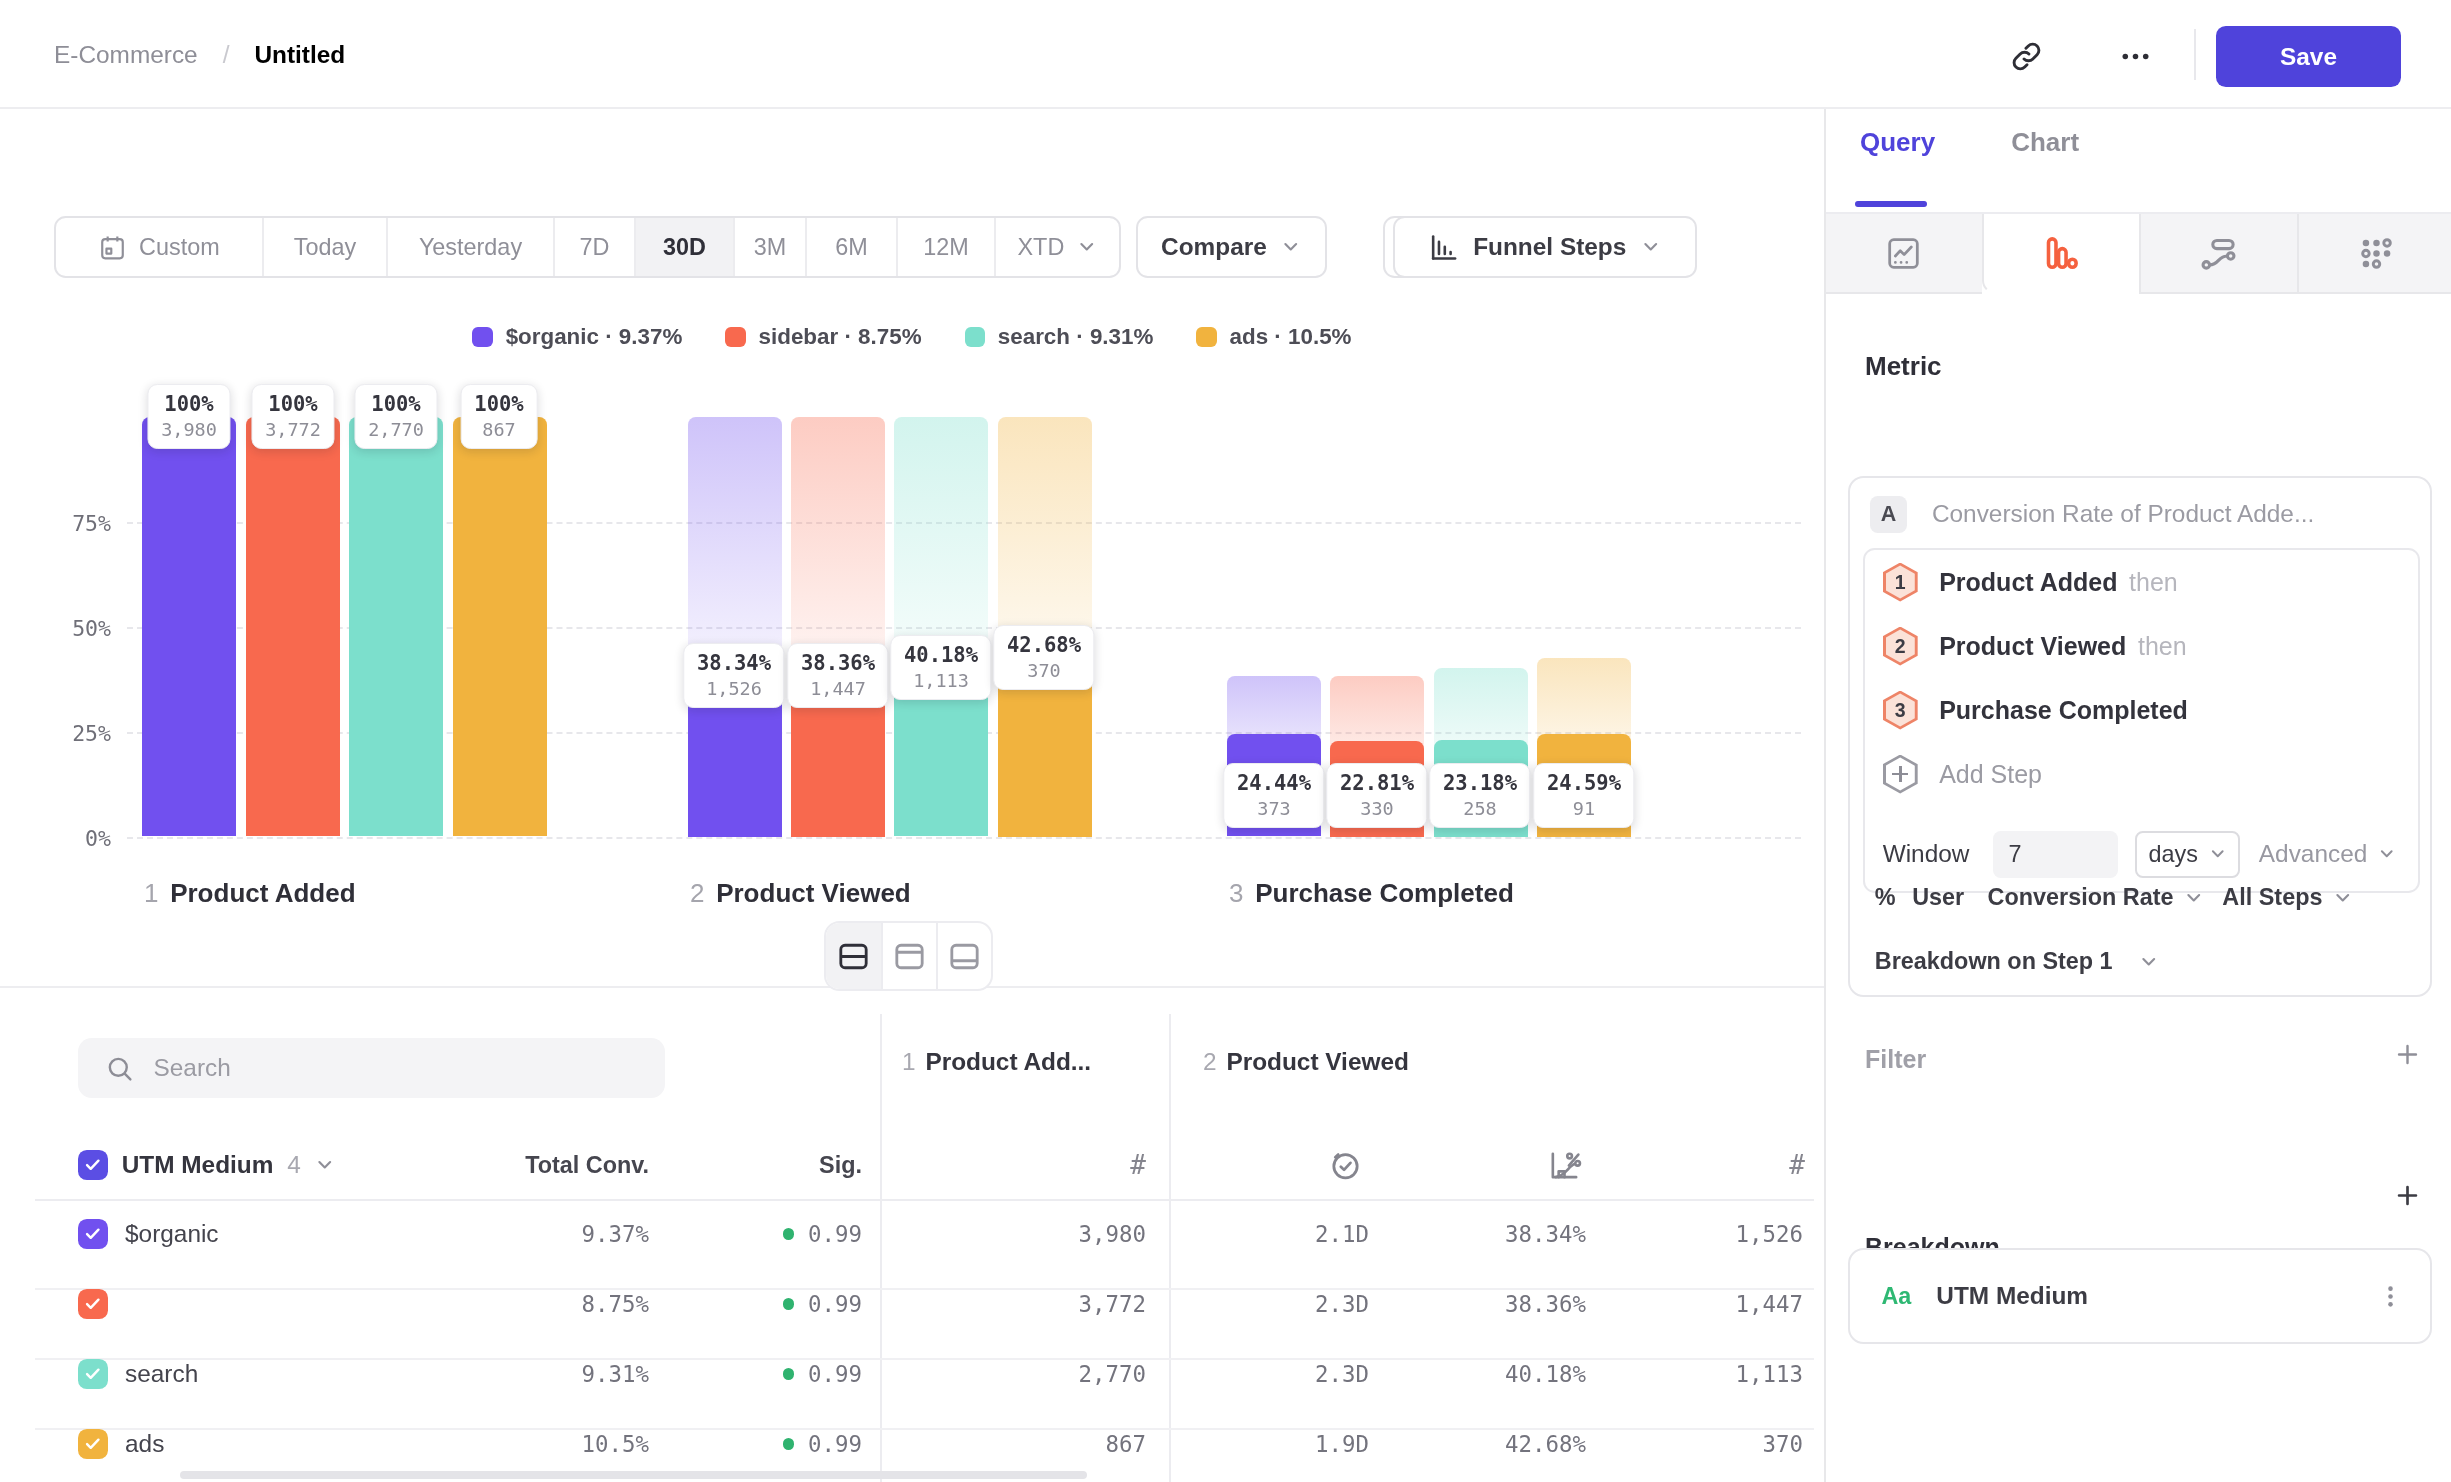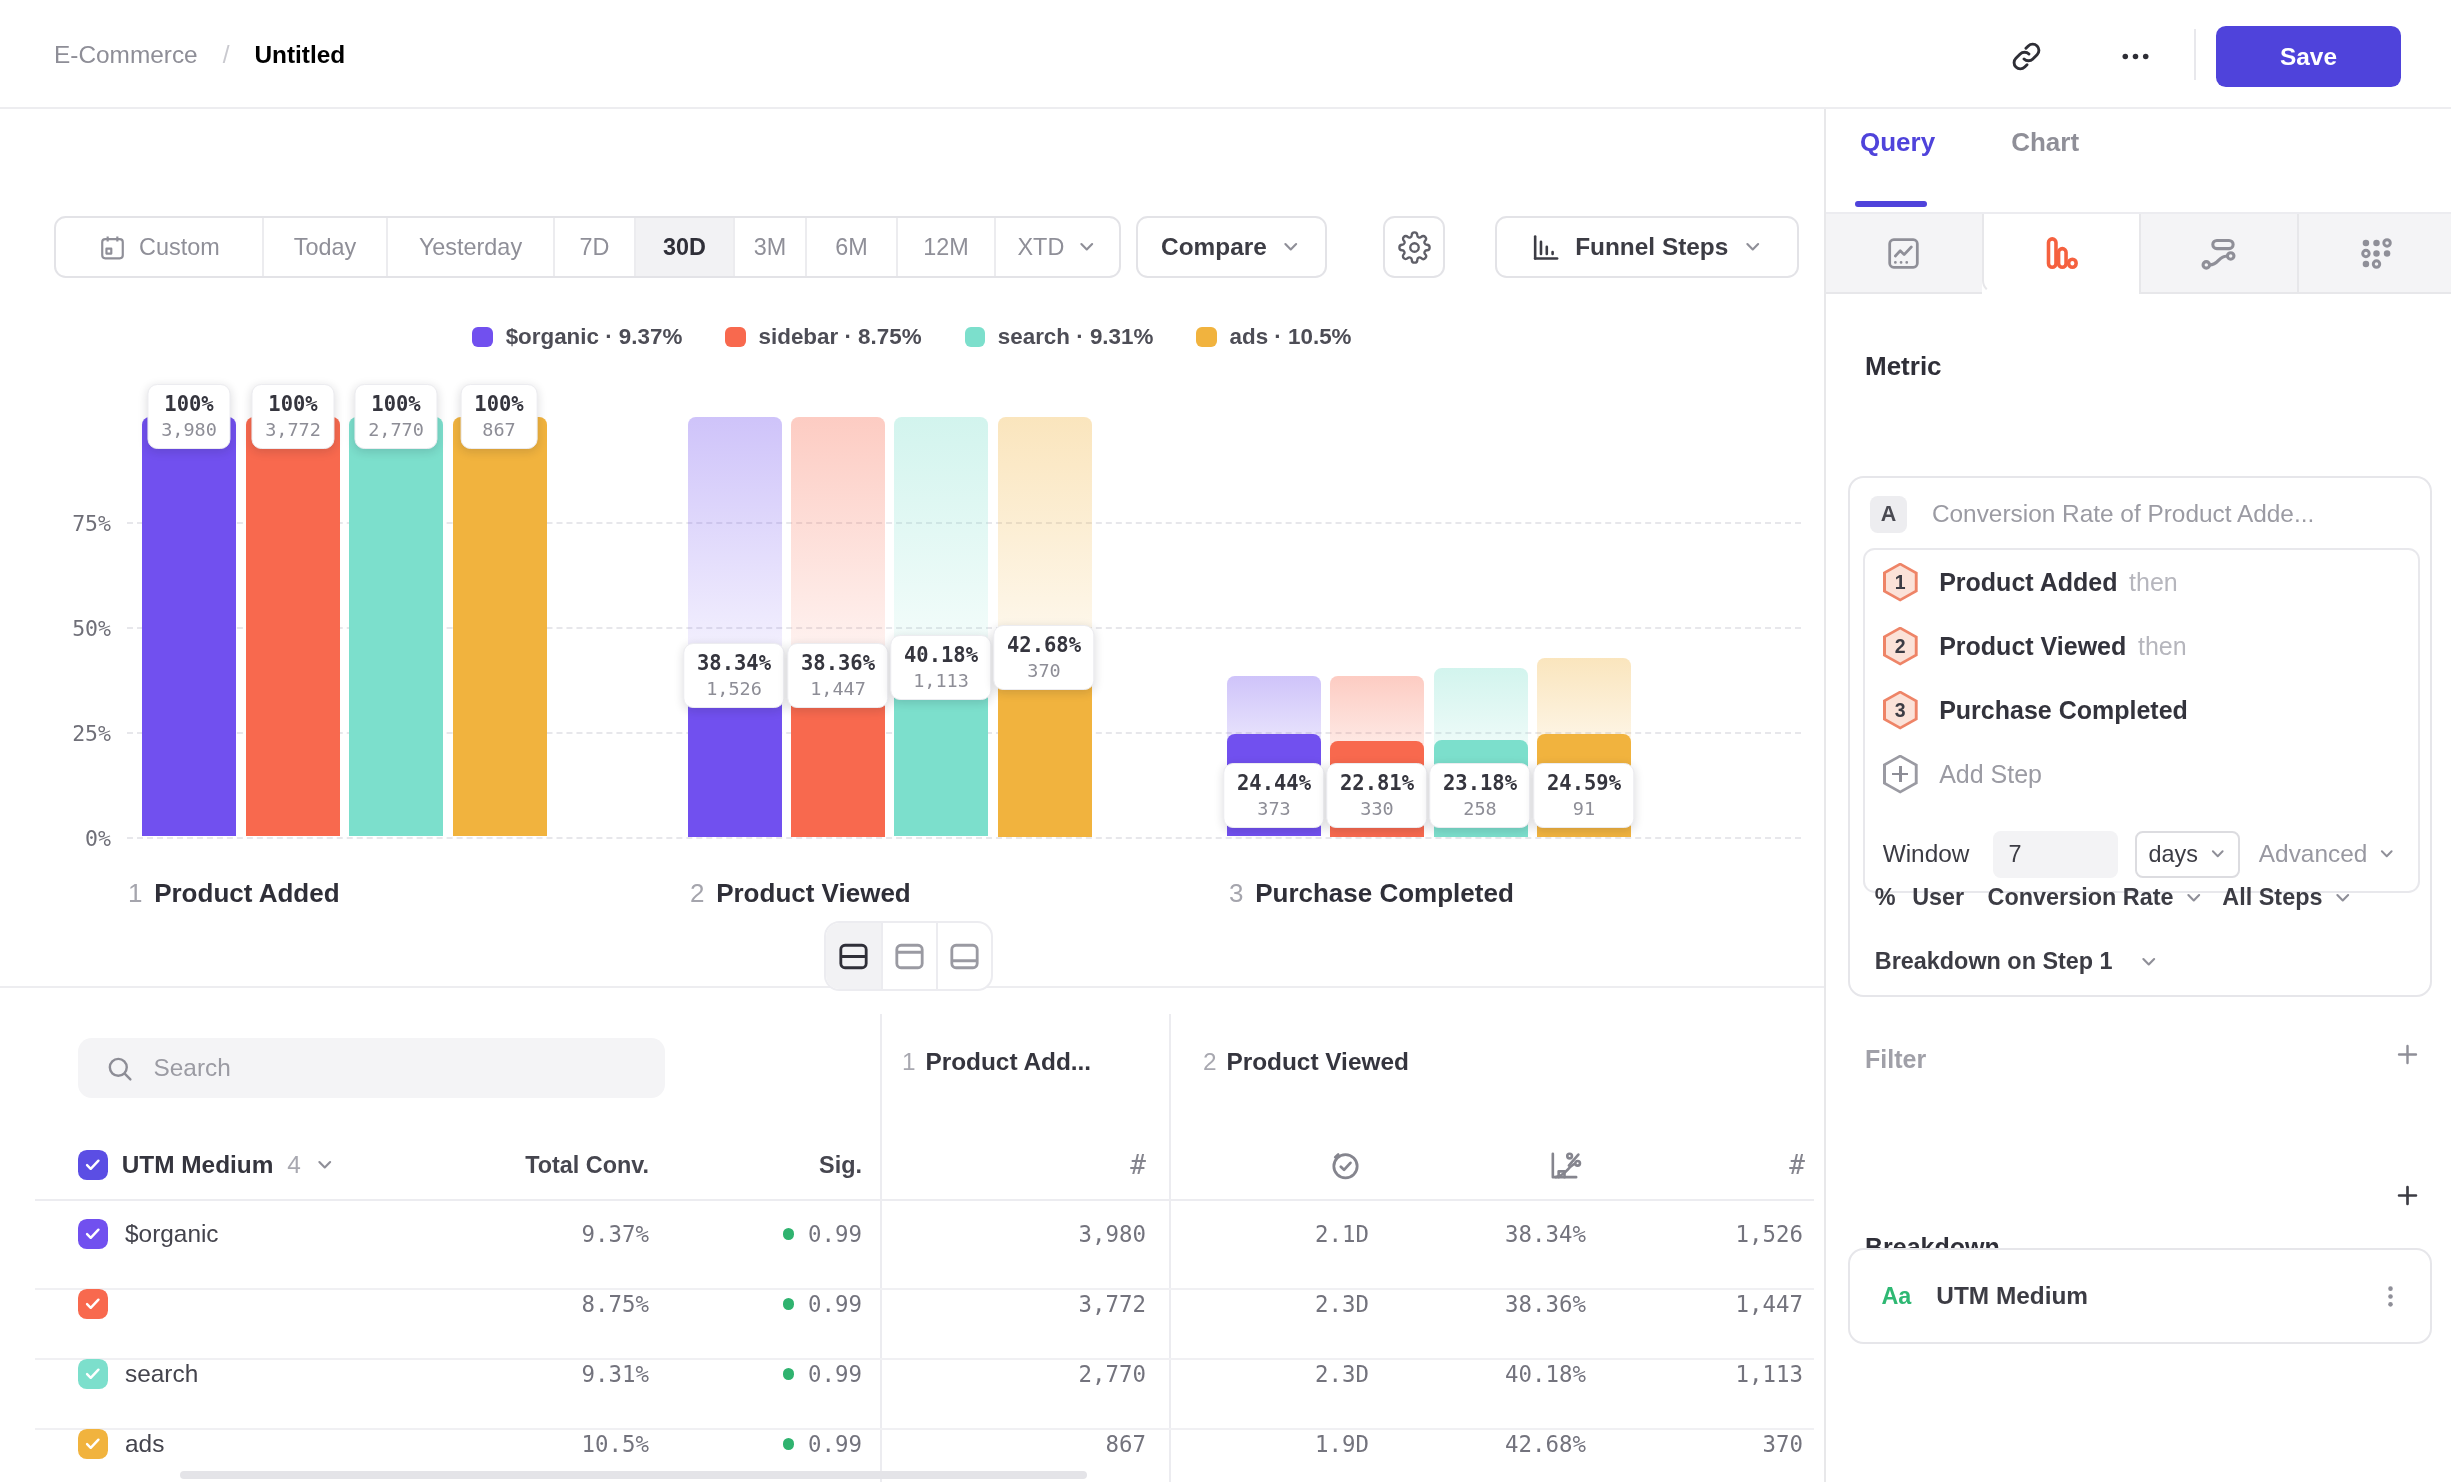--- a/index.html
+++ b/index.html
@@ -21,21 +21,21 @@
 
   
   #date-seg { position:absolute; left:54px; top:216px; height:62px; display:flex; border:2px solid #e3e3e7; border-radius:11.7px; background:#fff; overflow:hidden; z-index:5; }
   .date-tab { display:flex; align-items:center; justify-content:center; gap:11.7px; font-size:23.4px; color:#8f8f98; border-left:2px solid #ececef; cursor:pointer; white-space:nowrap; }
   .date-tab:first-child { border-left:none; }
   .date-tab.active { background:#f2f2f4; color:#2f2f38; font-weight:600; }
   .date-tab .cal { color:#8f8f98; }
   .toolbar-btn { position:absolute; top:216px; height:62px; display:flex; align-items:center; justify-content:center; gap:13.7px; border:2px solid #e3e3e7; border-radius:11.7px; background:#fff; font-size:24.4px; color:#3c3c44; font-weight:600; cursor:pointer; }
   #compare-btn { left:1136px; width:191px; }
   #gear-btn { left:1383px; width:62px; color:#5f5f68; }
-  #funnel-steps-btn { left:1495px; width:304px; }
+  #funnel-steps-btn { left:1393px; width:304px; }
   .chev { color:#8f8f98; }
 
   
   #legend { position:absolute; left:0; top:324px; width:1824px; display:flex; justify-content:center; gap:43px; z-index:4; }
   .legend-item { display:flex; align-items:center; gap:12.7px; cursor:pointer; }
   .legend-swatch { width:20.5px; height:20.5px; border-radius:5.9px; }
   .legend-text { font-size:22.4px; color:#4d4d56; font-weight:600; }
 
   
   #chart { position:absolute; left:0; top:0; width:1824px; height:987px; z-index:1; }
@@ -277,21 +277,21 @@
     <div class="bar" style="left: 349px; top: 417px; width: 94px; height: 419px; background: rgb(124, 223, 204); z-index: 2;"></div>
     <div class="val-box" style="left: 396px; top: 384px;">
       <div class="pct">100%</div>
       <div class="cnt">2,770</div>
     </div>
     <div class="bar" style="left: 453px; top: 417px; width: 94px; height: 419px; background: rgb(241, 179, 62); z-index: 2;"></div>
     <div class="val-box" style="left: 499px; top: 384px;">
       <div class="pct">100%</div>
       <div class="cnt">867</div>
     </div>
-    <div class="step-label" style="left: 128px;"><span class="num">1</span><span class="txt">Product Added</span></div>
+    <div class="step-label" style="left: 144px;"><span class="num">1</span><span class="txt">Product Added</span></div>
     <div class="bar-ghost" style="left: 688px; top: 417px; width: 94px; height: 419px; background: linear-gradient(rgba(113, 80, 239, 0.34) 0%, rgba(113, 80, 239, 0.08) 58%, rgba(113, 80, 239, 0) 85%);"></div>
     <div class="bar" style="left: 688px; top: 676px; width: 94px; height: 161px; background: rgb(113, 80, 239); z-index: 2;"></div>
     <div class="val-box" style="left: 734px; top: 643px;">
       <div class="pct">38.34%</div>
       <div class="cnt">1,526</div>
     </div>
     <div class="bar-ghost" style="left: 791px; top: 417px; width: 94px; height: 419px; background: linear-gradient(rgba(248, 105, 78, 0.34) 0%, rgba(248, 105, 78, 0.08) 58%, rgba(248, 105, 78, 0) 85%);"></div>
     <div class="bar" style="left: 791px; top: 676px; width: 94px; height: 161px; background: rgb(248, 105, 78); z-index: 2;"></div>
     <div class="val-box" style="left: 838px; top: 643px;">
       <div class="pct">38.36%</div>

